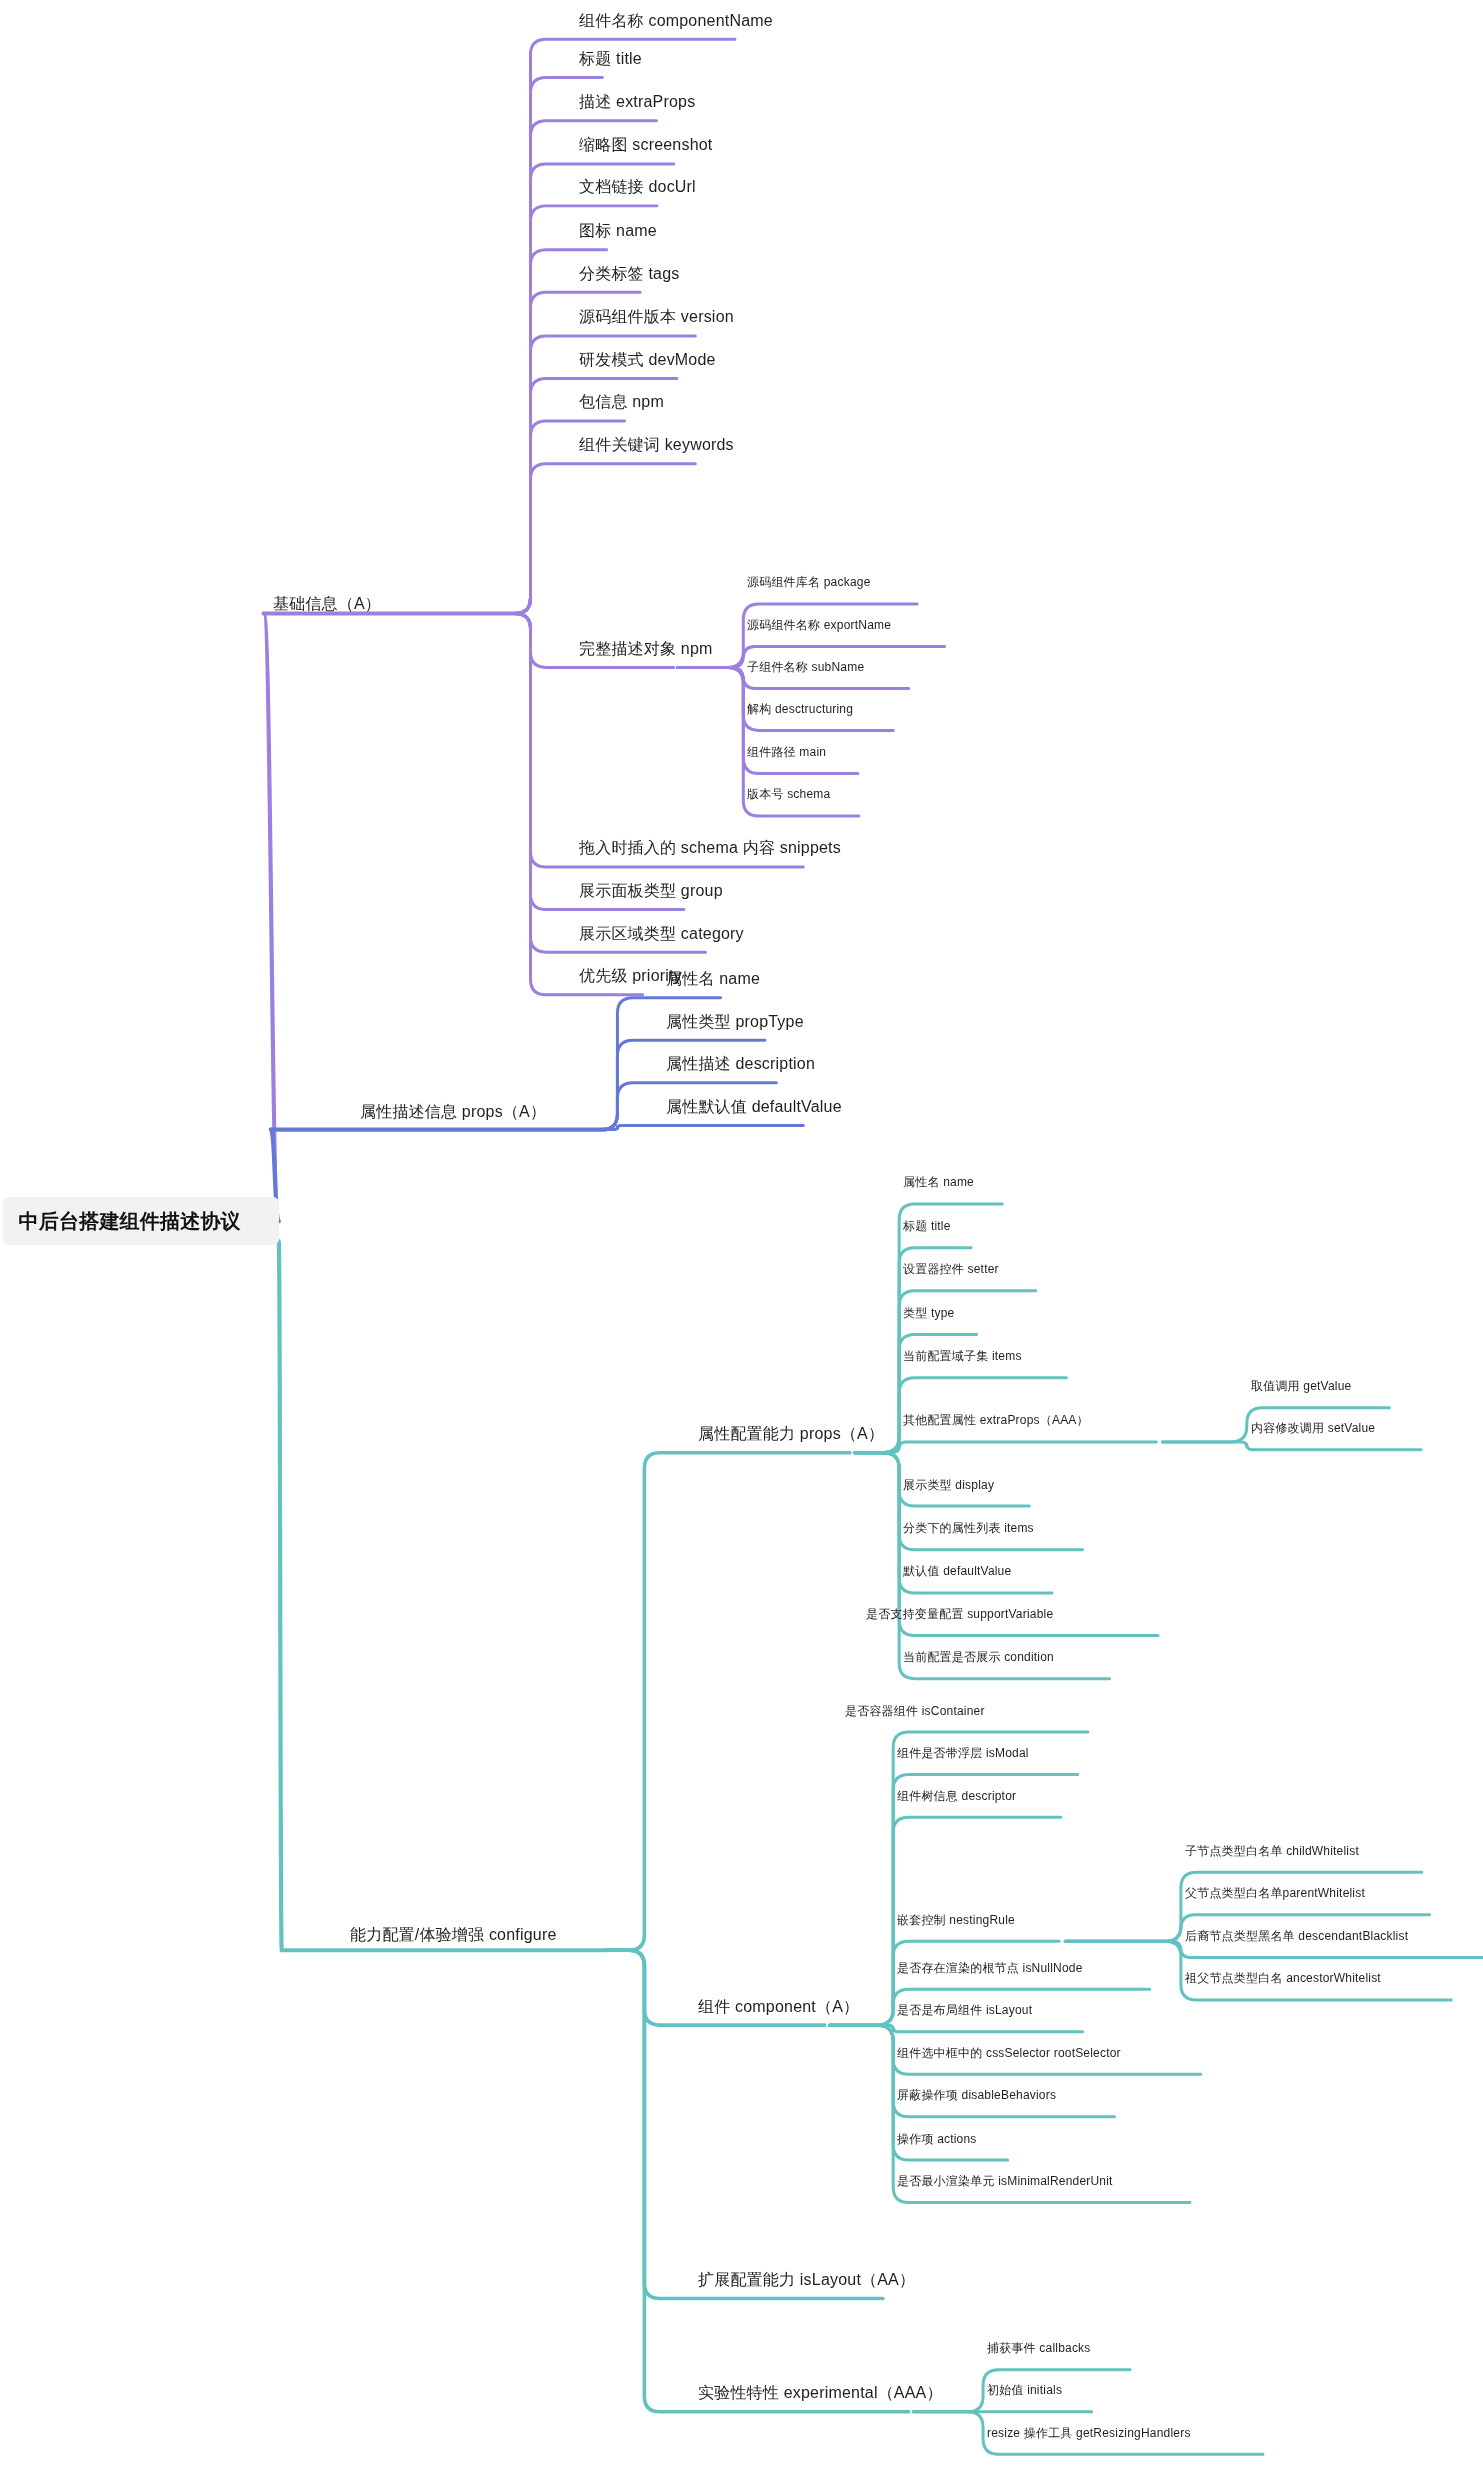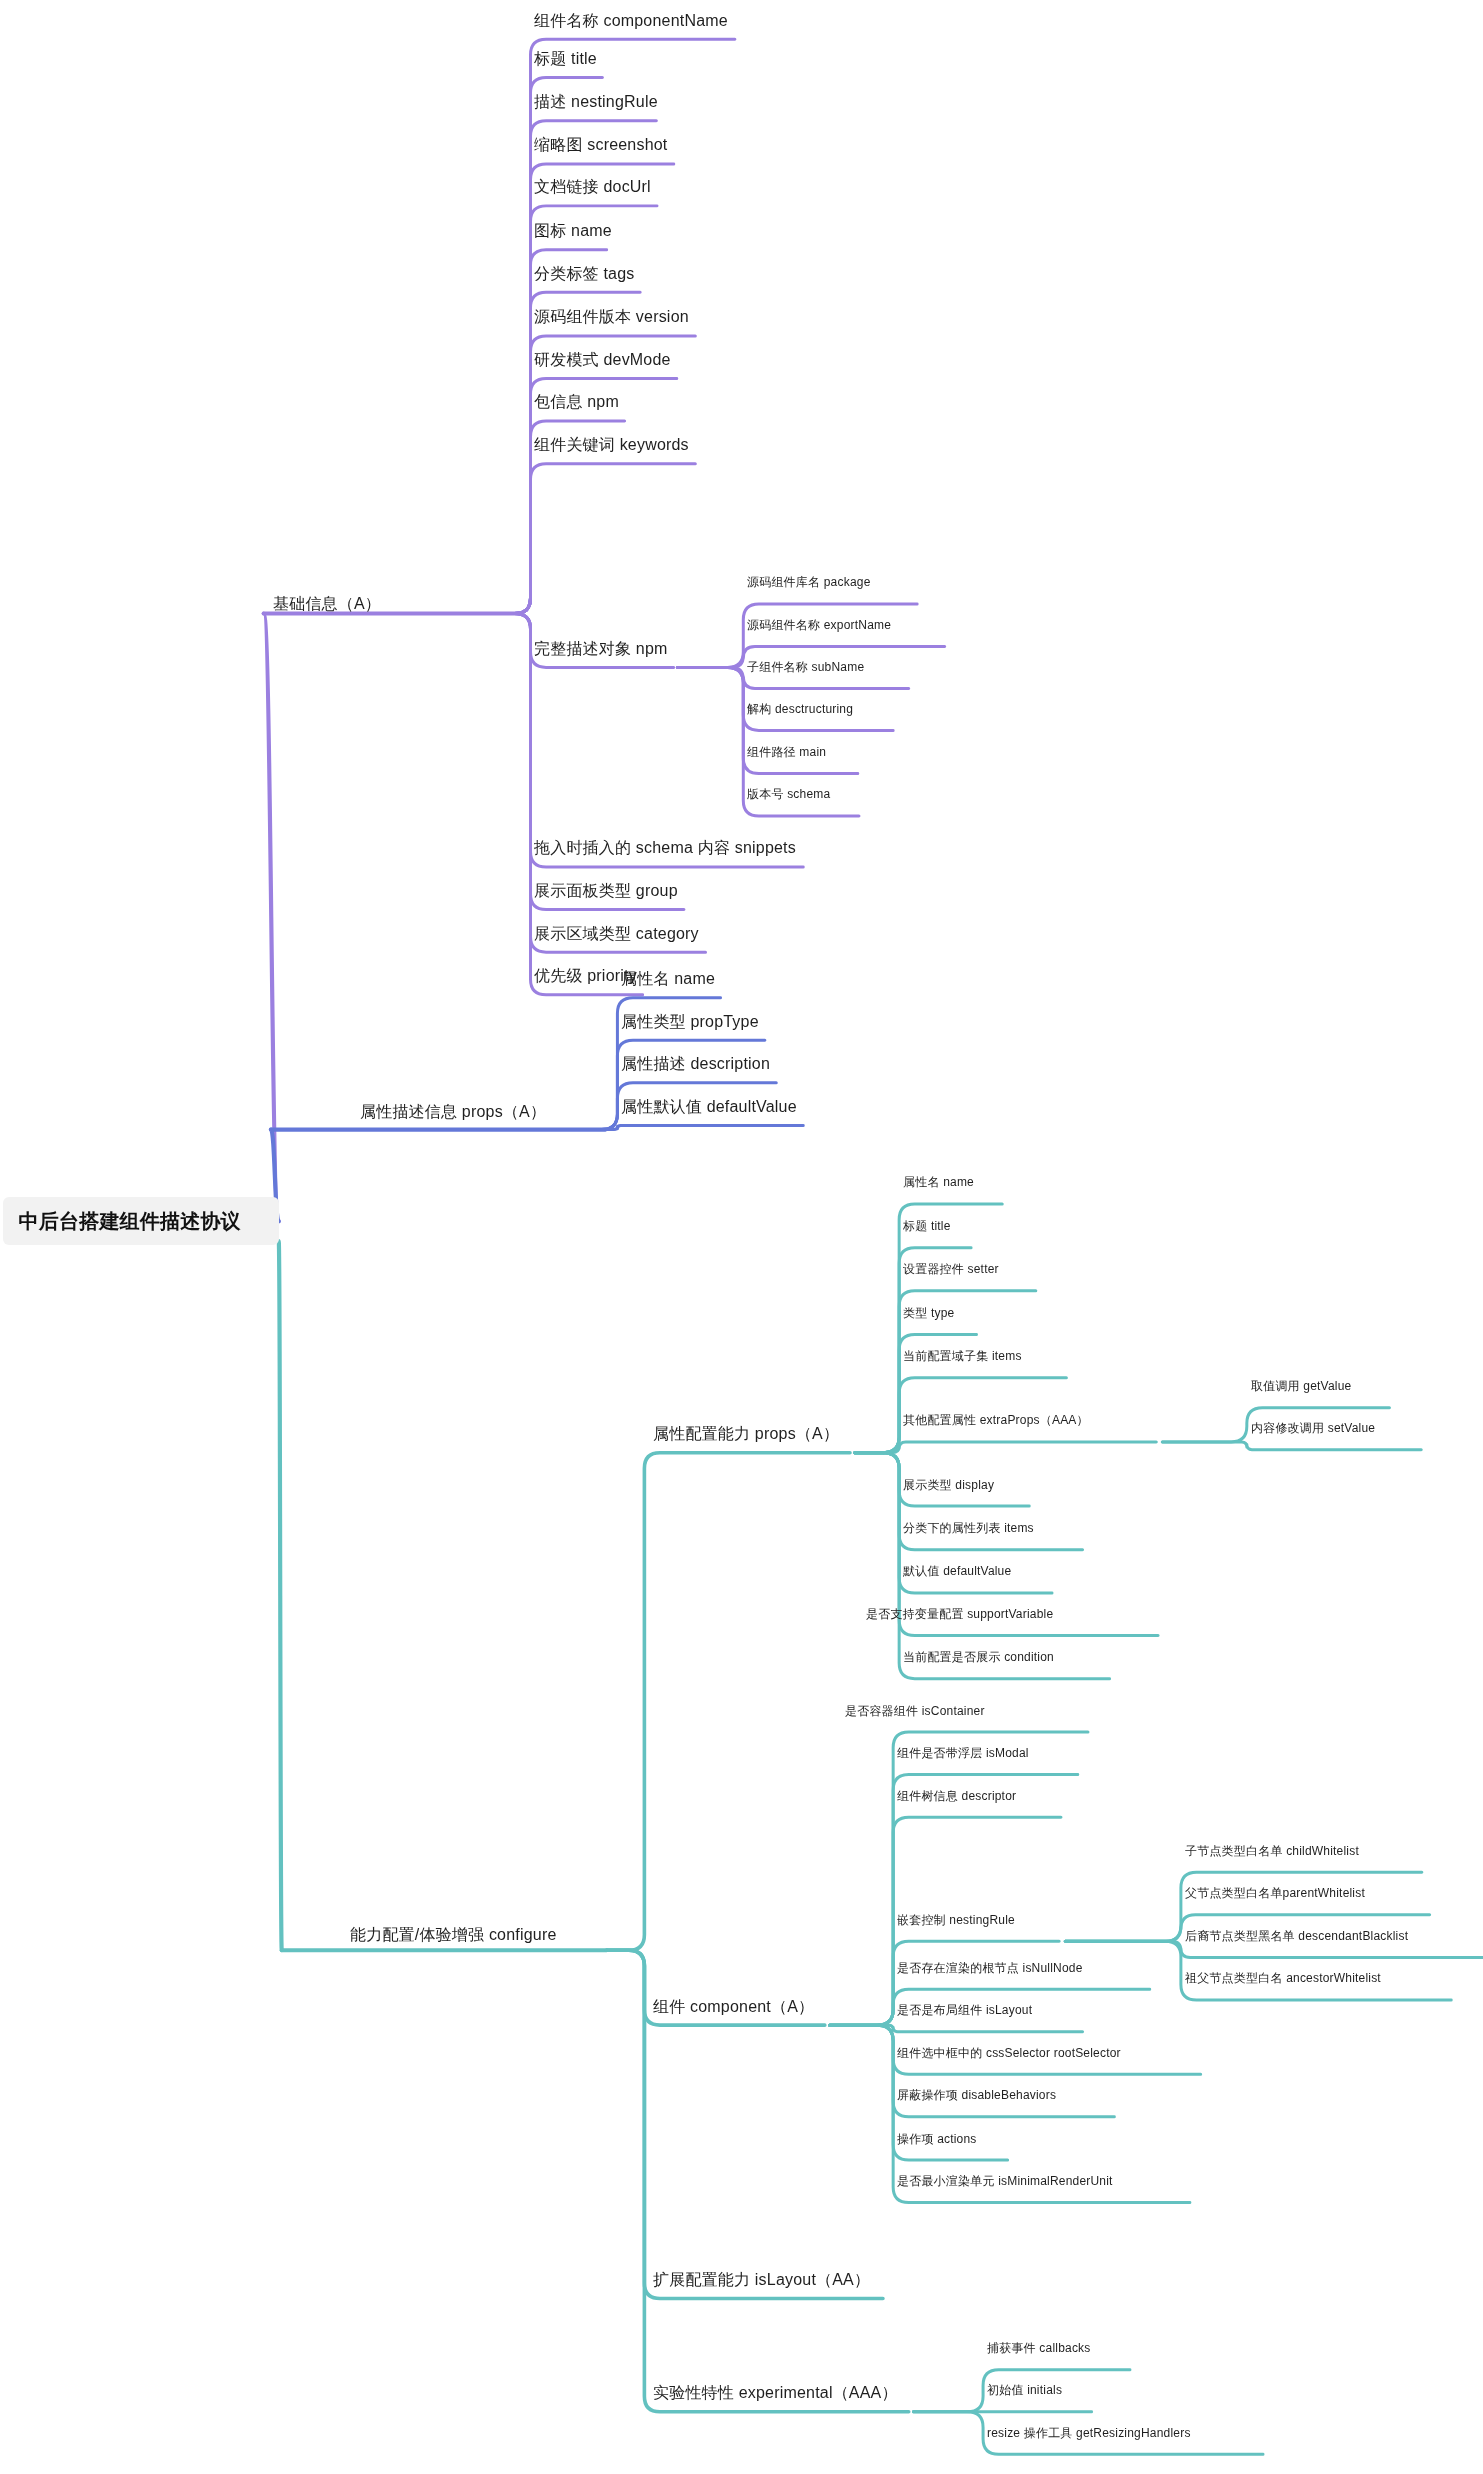--- a/index.html
+++ b/index.html
@@ -6,21 +6,21 @@
   body{font-family:"Liberation Sans","DejaVu Sans",sans-serif;}
   #canvas{position:relative;width:1483px;height:2475px;background:#fff;overflow:hidden;}
   #links{position:absolute;left:0;top:0;width:1483px;height:2475px;}
   .node{position:absolute;white-space:nowrap;color:#1f1f1f;font-size:16px;line-height:1.2;letter-spacing:0.2px;}
   .node.root{
     background:#f2f2f2;border-radius:6px;
     font-size:20px;font-weight:bold;color:#111;
     padding:13px 15.6px;
   }
   .node.l1{font-size:16px;}
-  .node.l2{font-size:16px;}
+  .node.l2{font-size:16px;margin-left:45px;}
   .node.l3{font-size:12px;}
 </style>
 </head>
 <body>
 
 <div id="canvas">
   <svg id="links" viewBox="0 0 2474 4128" xmlns="http://www.w3.org/2000/svg">
       <path d="M 465 2037 C 452.5 2037 452.5 1023 440 1023" fill="none" stroke="#9b80e0" stroke-width="7" stroke-linecap="round"></path>
       <path d="M 440 1023 L 870 1023" fill="none" stroke="#9b80e0" stroke-width="7" stroke-linecap="round"></path>
       <path d="M 870 1023 L 859 1023 Q 885 1023 885 997 L 885 91 Q 885 65 911 65 L 1226 65" fill="none" stroke="#9b80e0" stroke-width="5" stroke-linecap="round" stroke-linejoin="round"></path>
@@ -85,21 +85,21 @@
       <path d="M 1012 3253 L 1049 3253 Q 1075 3253 1075 3279 L 1075 3808 Q 1075 3834 1101 3834 L 1473 3834" fill="none" stroke="#63c1c0" stroke-width="6" stroke-linecap="round" stroke-linejoin="round"></path>
       <path d="M 1012 3253 L 1049 3253 Q 1075 3253 1075 3279 L 1075 3997 Q 1075 4023 1101 4023 L 1516 4023" fill="none" stroke="#63c1c0" stroke-width="6" stroke-linecap="round" stroke-linejoin="round"></path>
       <path d="M 1524 4023 L 1614 4023 Q 1640 4023 1640 3997 L 1640 3979 Q 1640 3953 1666 3953 L 1885 3953" fill="none" stroke="#63c1c0" stroke-width="5" stroke-linecap="round" stroke-linejoin="round"></path>
       <path d="M 1524 4023 L 1821 4023" fill="none" stroke="#63c1c0" stroke-width="5" stroke-linecap="round" stroke-linejoin="round"></path>
       <path d="M 1524 4023 L 1614 4023 Q 1640 4023 1640 4049 L 1640 4068 Q 1640 4094 1666 4094 L 2107 4094" fill="none" stroke="#63c1c0" stroke-width="5" stroke-linecap="round" stroke-linejoin="round"></path>
     </svg>
   <div id="nodes">
       <div class="node l1" style="left: 273px; top: 594px;">基础信息（A）</div>
       <div class="node l2" style="left: 534px; top: 10.5px;">组件名称 componentName</div>
       <div class="node l2" style="left: 534px; top: 49px;">标题 title</div>
-      <div class="node l2" style="left: 534px; top: 92px;">描述 nestingRule</div>
+      <div class="node l2" style="left: 534px; top: 92px;">描述 extraProps</div>
       <div class="node l2" style="left: 534px; top: 135px;">缩略图 screenshot</div>
       <div class="node l2" style="left: 534px; top: 177px;">文档链接 docUrl</div>
       <div class="node l2" style="left: 534px; top: 221px;">图标 name</div>
       <div class="node l2" style="left: 534px; top: 264px;">分类标签 tags</div>
       <div class="node l2" style="left: 534px; top: 307px;">源码组件版本 version</div>
       <div class="node l2" style="left: 534px; top: 350px;">研发模式 devMode</div>
       <div class="node l2" style="left: 534px; top: 392px;">包信息 npm</div>
       <div class="node l2" style="left: 534px; top: 435px;">组件关键词 keywords</div>
       <div class="node l2" style="left: 534px; top: 639px;">完整描述对象 npm</div>
       <div class="node l3" style="left: 747px; top: 575px;">源码组件库名 package</div>

